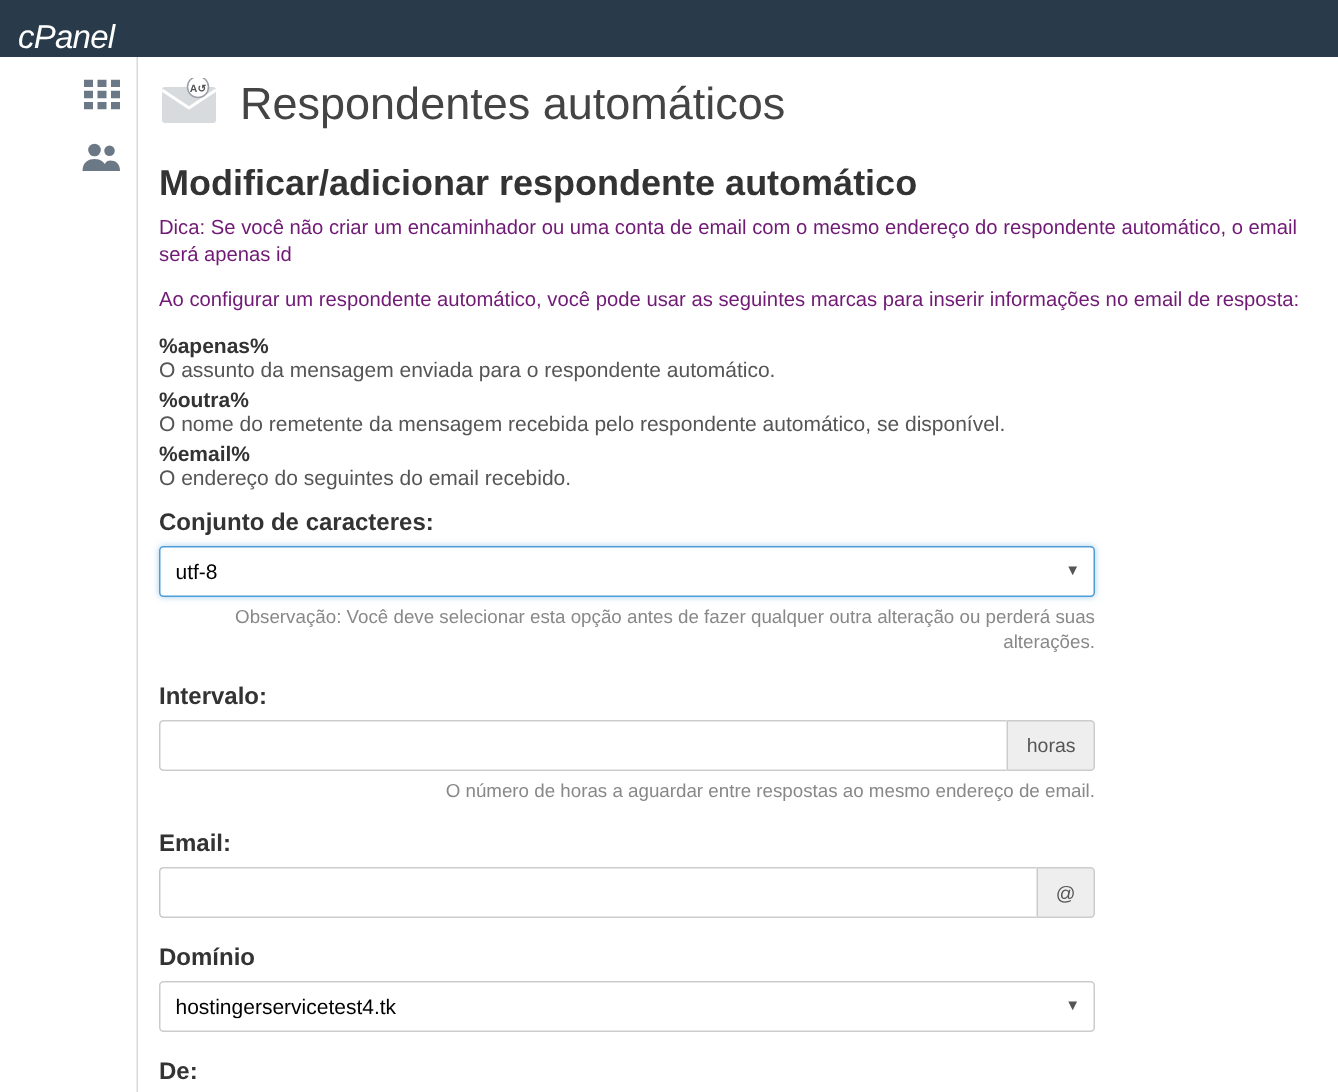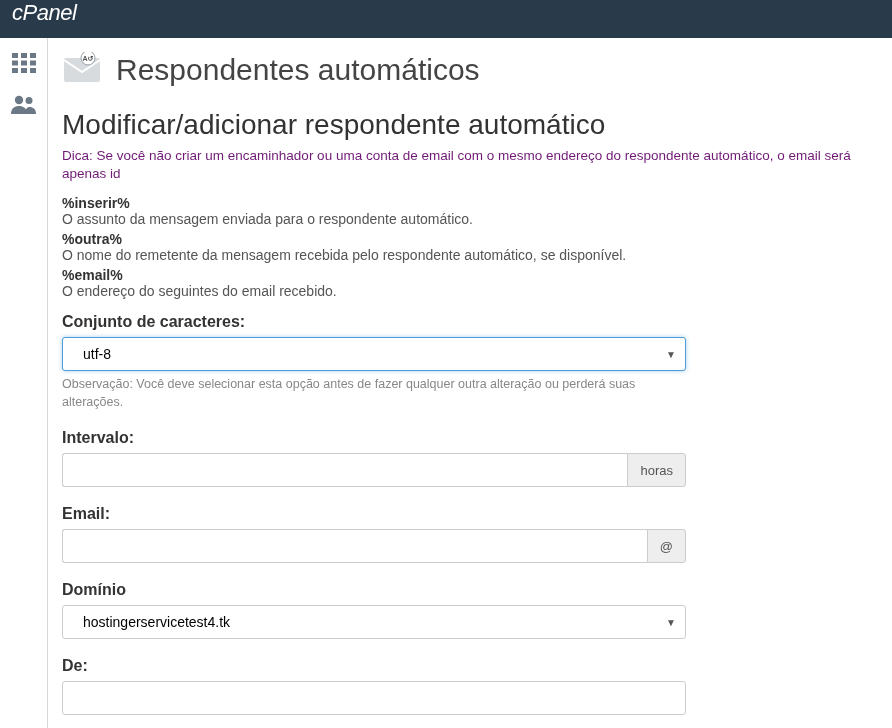--- a/index.html
+++ b/index.html
@@ -9,34 +9,35 @@
     color: #333;
     font-size: 14px;
     width: 892px;
     height: 728px;
     overflow: hidden;
   }
   .topbar {
     background: #293a4a;
     height: 38px;
     display: flex;
-    align-items: flex-start;
+    align-items: flex-end;
     padding: 0 12px;
   }
   .logo {
     color: #fff;
     font-size: 22px;
     font-weight: 400;
     font-style: italic;
     letter-spacing: -0.5px;
   }
   .logo .cp-c { font-style: italic; }
   .main-layout {
     display: flex;
     height: calc(728px - 38px);
+    margin-left: 44px;
   }
   .left-rail {
     width: 48px;
     border-right: 1px solid #d9d9d9;
     padding-top: 14px;
     display: flex;
     flex-direction: column;
     align-items: center;
     gap: 20px;
     background: #fff;
@@ -63,22 +64,22 @@
   }
   .page-header-icon {
     color: #989ea4;
   }
   .page-title {
     font-size: 30px;
     font-weight: 300;
     color: #444;
   }
   .section-title {
-    font-size: 28px;
-    font-weight: 400;
+    font-size: 24px;
+    font-weight: 700;
     color: #333;
     margin-bottom: 6px;
   }
   .tip-text, .config-text {
     font-size: 13.5px;
     color: #701a75;
     margin-bottom: 12px;
     line-height: 1.35;
   }
   .token-block {
@@ -105,21 +106,21 @@
     color: #333;
     display: block;
     margin-bottom: 6px;
   }
   .select-wrap {
     position: relative;
   }
   select.form-control {
     width: 100%;
     height: 34px;
-    padding: 6px 20px;
+    padding: 6px 10px;
     font-size: 14px;
     border: 1px solid #ccc;
     border-radius: 3px;
     background: #fff;
     appearance: none;
     -webkit-appearance: none;
   }
   select.form-control.focused {
     border-color: #4e9dd8;
     box-shadow: 0 0 4px rgba(78,157,216,0.5);
@@ -132,20 +133,21 @@
     transform: translateY(-50%);
     pointer-events: none;
     color: #555;
     font-size: 10px;
   }
   .help-text {
     font-size: 12.5px;
     color: #888;
     margin-top: 5px;
     line-height: 1.4;
+    text-align: right;
   }
   .input-group {
     display: flex;
     width: 100%;
   }
   .input-group input {
     flex: 1;
     height: 34px;
     padding: 6px 10px;
     font-size: 14px;
@@ -217,24 +219,25 @@
           <circle cx="26" cy="6" r="7" fill="#fff" stroke="#9aa0a6" stroke-width="1"></circle>
           <text x="26" y="9" text-anchor="middle" font-size="7" fill="#555" font-weight="bold">A↺</text>
         </svg>
       </span>
       <h1 class="page-title">Respondentes automáticos</h1>
     </div>
 
     <h2 class="section-title">Modificar/adicionar respondente automático</h2>
 
     <p class="tip-text">Dica: Se você não criar um encaminhador ou uma conta de email com o mesmo endereço do respondente automático, o email será apenas id</p>
+    <p class="config-text">Ao configurar um respondente automático, você pode usar as seguintes marcas para inserir informações no email de resposta:</p>
 
     <div class="token-block">
       <div>
-        <div class="token-label">%inserir%</div>
+        <div class="token-label">%apenas%</div>
         <div class="token-desc">O assunto da mensagem enviada para o respondente automático.</div>
       </div>
       <div>
         <div class="token-label">%outra%</div>
         <div class="token-desc">O nome do remetente da mensagem recebida pelo respondente automático, se disponível.</div>
       </div>
       <div>
         <div class="token-label">%email%</div>
         <div class="token-desc">O endereço do seguintes do email recebido.</div>
       </div>
@@ -256,20 +259,21 @@
 
     <div class="field-group">
       <label class="field-label">Intervalo:</label>
       <div style="position:relative;">
 
         <div class="input-group">
           <input type="text" value="" style="">
           <span class="addon">horas</span>
         </div>
       </div>
+      <div class="help-text">O número de horas a aguardar entre respostas ao mesmo endereço de email.</div>
     </div>
 
     <div class="field-group">
       <label class="field-label">Email:</label>
       <div style="position:relative;">
 
         <div class="input-group">
           <input type="text" value="" style="">
           <span class="addon">@</span>
         </div>

